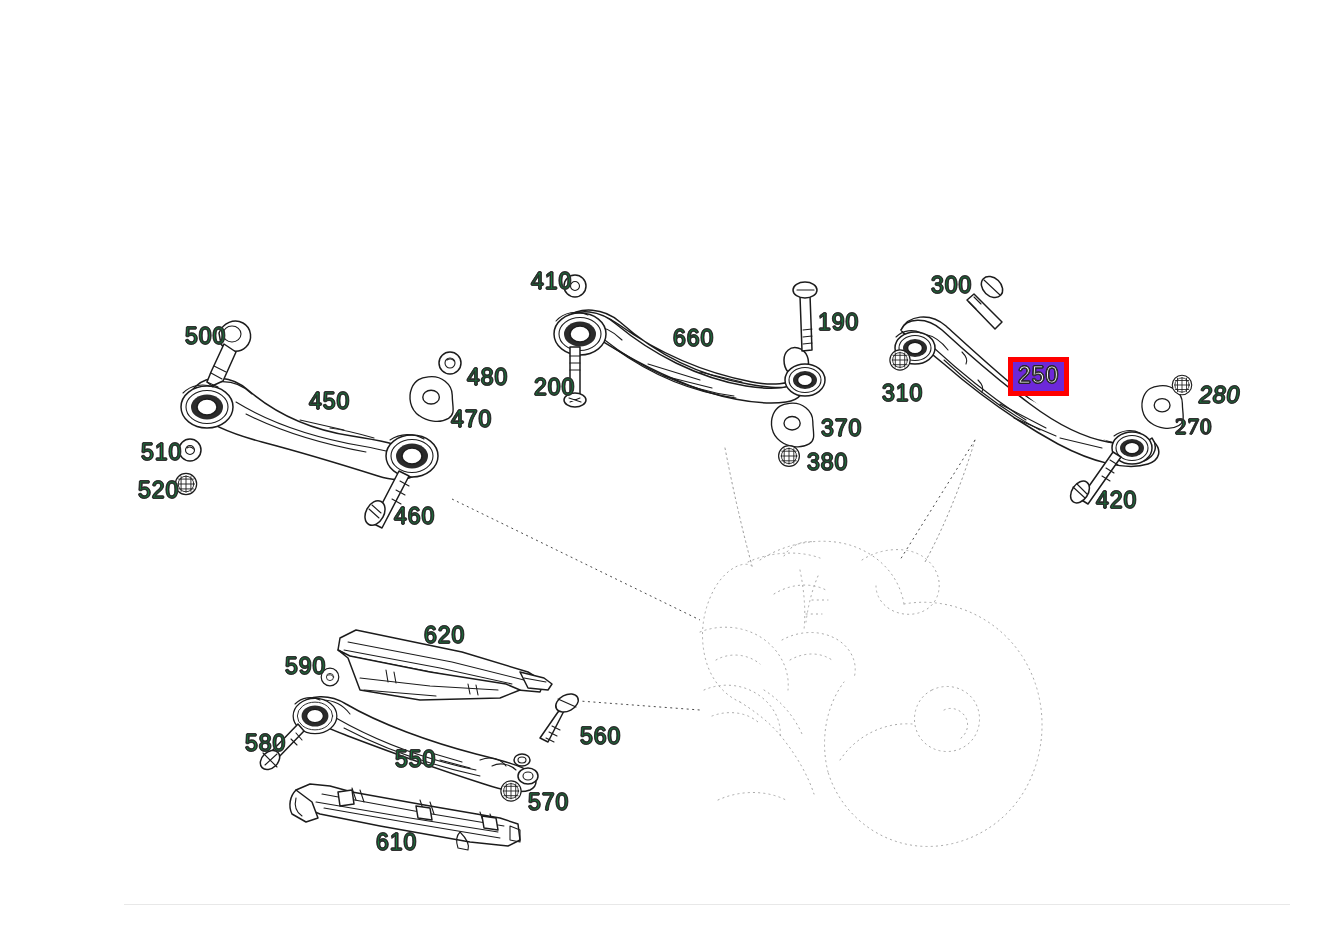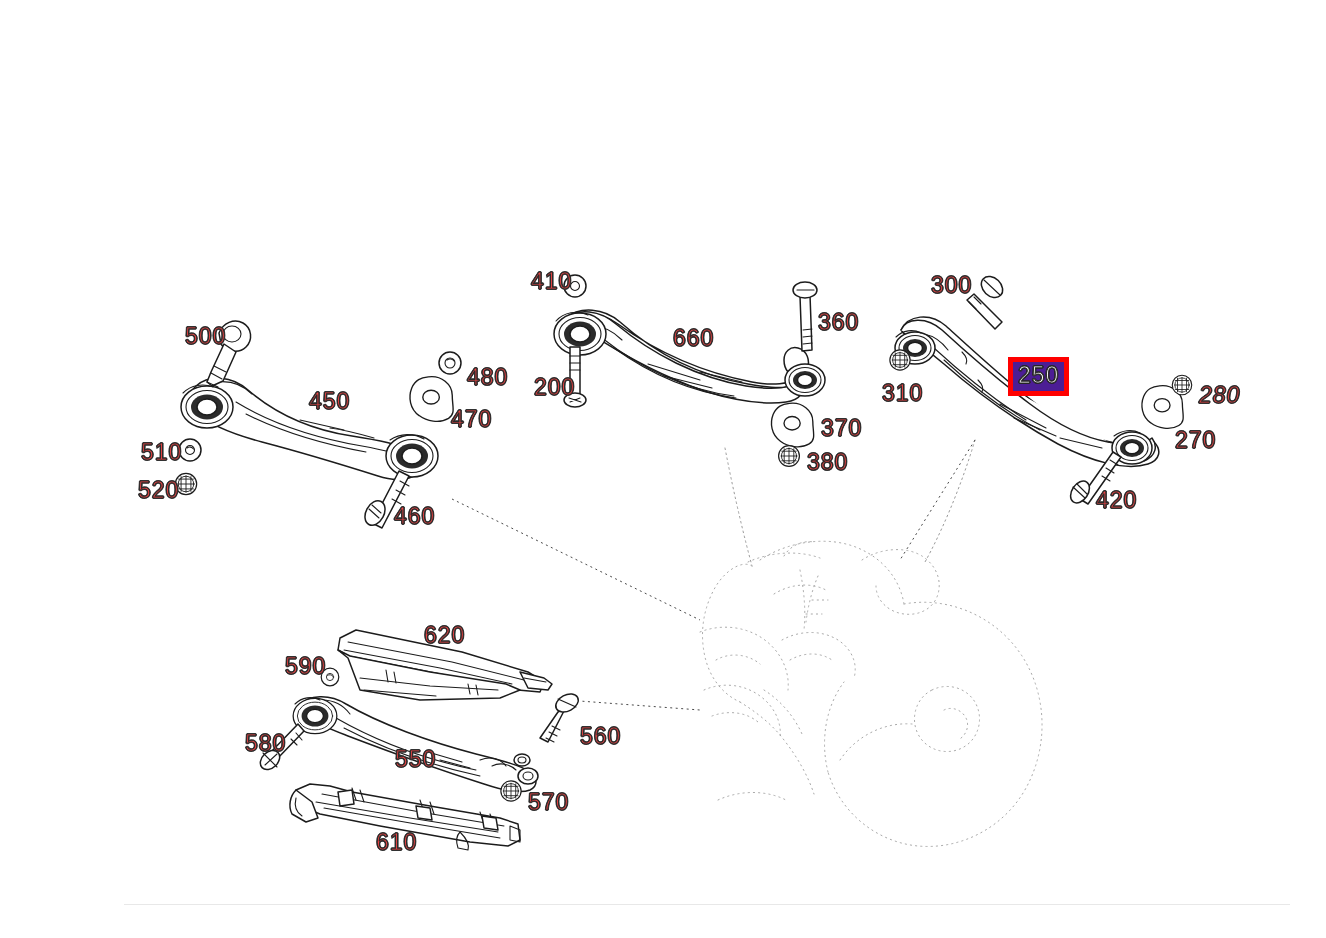--- a/index.html
+++ b/index.html
@@ -24,31 +24,31 @@
     top: 0;
     width: 1326px;
     height: 938px;
   }
   .callout {
     position: absolute;
     font-family: "Liberation Sans", sans-serif;
     font-size: 23px;
     line-height: 1;
     letter-spacing: 1px;
-    color: #ef4444;
+    color: #15803d;
     -webkit-text-stroke: 1.1px #2b2b2b;
     text-shadow:
       -1px 0 #3a3a3a, 1px 0 #3a3a3a,
       0 -1px #3a3a3a, 0 1px #3a3a3a;
     white-space: nowrap;
     user-select: none;
   }
   .callout.hl {
     color: #ffffff;
-    background: #4c1d95;
+    background: #6d28d9;
     border: 5px solid #ff0000;
     padding: 2px 5px 4px 5px;
     box-sizing: border-box;
     text-shadow:
       -1px 0 #222, 1px 0 #222,
       0 -1px #222, 0 1px #222;
   }
   .divider {
     position: absolute;
     background: #e8e8e8;
@@ -397,29 +397,29 @@
   <div class="callout" style="left:309px; top:390px;">450</div>
   <div class="callout" style="left:141px; top:441px;">510</div>
   <div class="callout" style="left:138px; top:479px;">520</div>
   <div class="callout" style="left:467px; top:366px;">480</div>
   <div class="callout" style="left:451px; top:408px;">470</div>
   <div class="callout" style="left:394px; top:505px;">460</div>
 
   <div class="callout" style="left:531px; top:270px;">410</div>
   <div class="callout" style="left:673px; top:327px;">660</div>
   <div class="callout" style="left:534px; top:376px;">200</div>
-  <div class="callout" style="left:818px; top:311px;">360</div>
+  <div class="callout" style="left:818px; top:311px;">190</div>
   <div class="callout" style="left:821px; top:417px;">370</div>
   <div class="callout" style="left:807px; top:451px;">380</div>
 
   <div class="callout" style="left:931px; top:274px;">300</div>
   <div class="callout" style="left:882px; top:382px;">310</div>
   <div class="callout hl" style="left: 1008px; top: 357px; border-color: rgb(255, 0, 0); border-width: 5px;">250</div>
   <div class="callout" style="left:1199px; top:384px;font-style:italic;">280</div>
-  <div class="callout" style="left:1175px; top:429px;">270</div>
+  <div class="callout" style="left:1175px; top:415px;font-family:Liberation Serif, serif;">270</div>
   <div class="callout" style="left:1096px; top:489px;">420</div>
 
   <div class="callout" style="left:424px; top:624px;">620</div>
   <div class="callout" style="left:285px; top:655px;">590</div>
   <div class="callout" style="left:245px; top:732px;">580</div>
   <div class="callout" style="left:395px; top:748px;">550</div>
   <div class="callout" style="left:580px; top:725px;">560</div>
   <div class="callout" style="left:528px; top:791px;">570</div>
   <div class="callout" style="left:376px; top:831px;">610</div>
 

